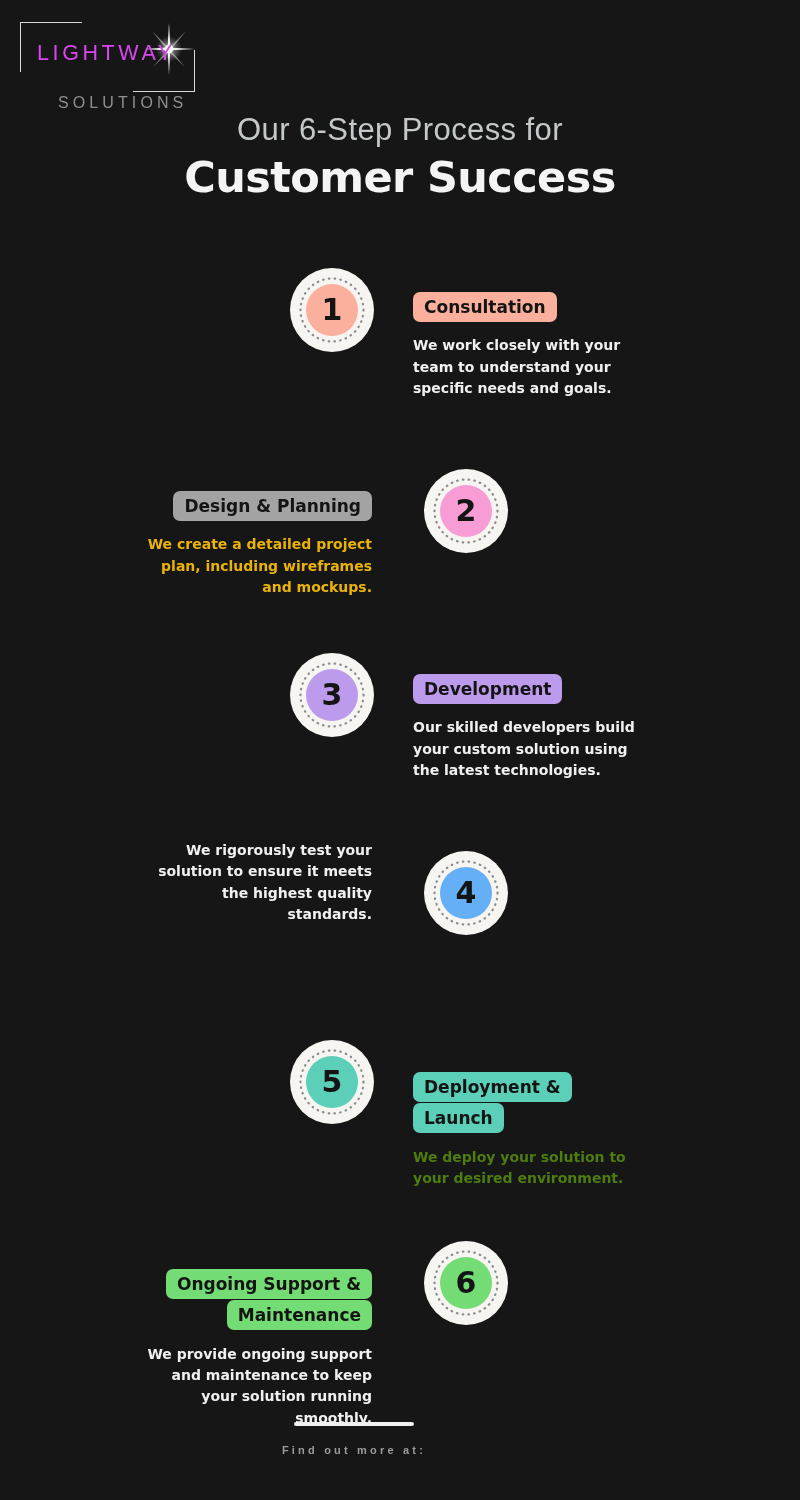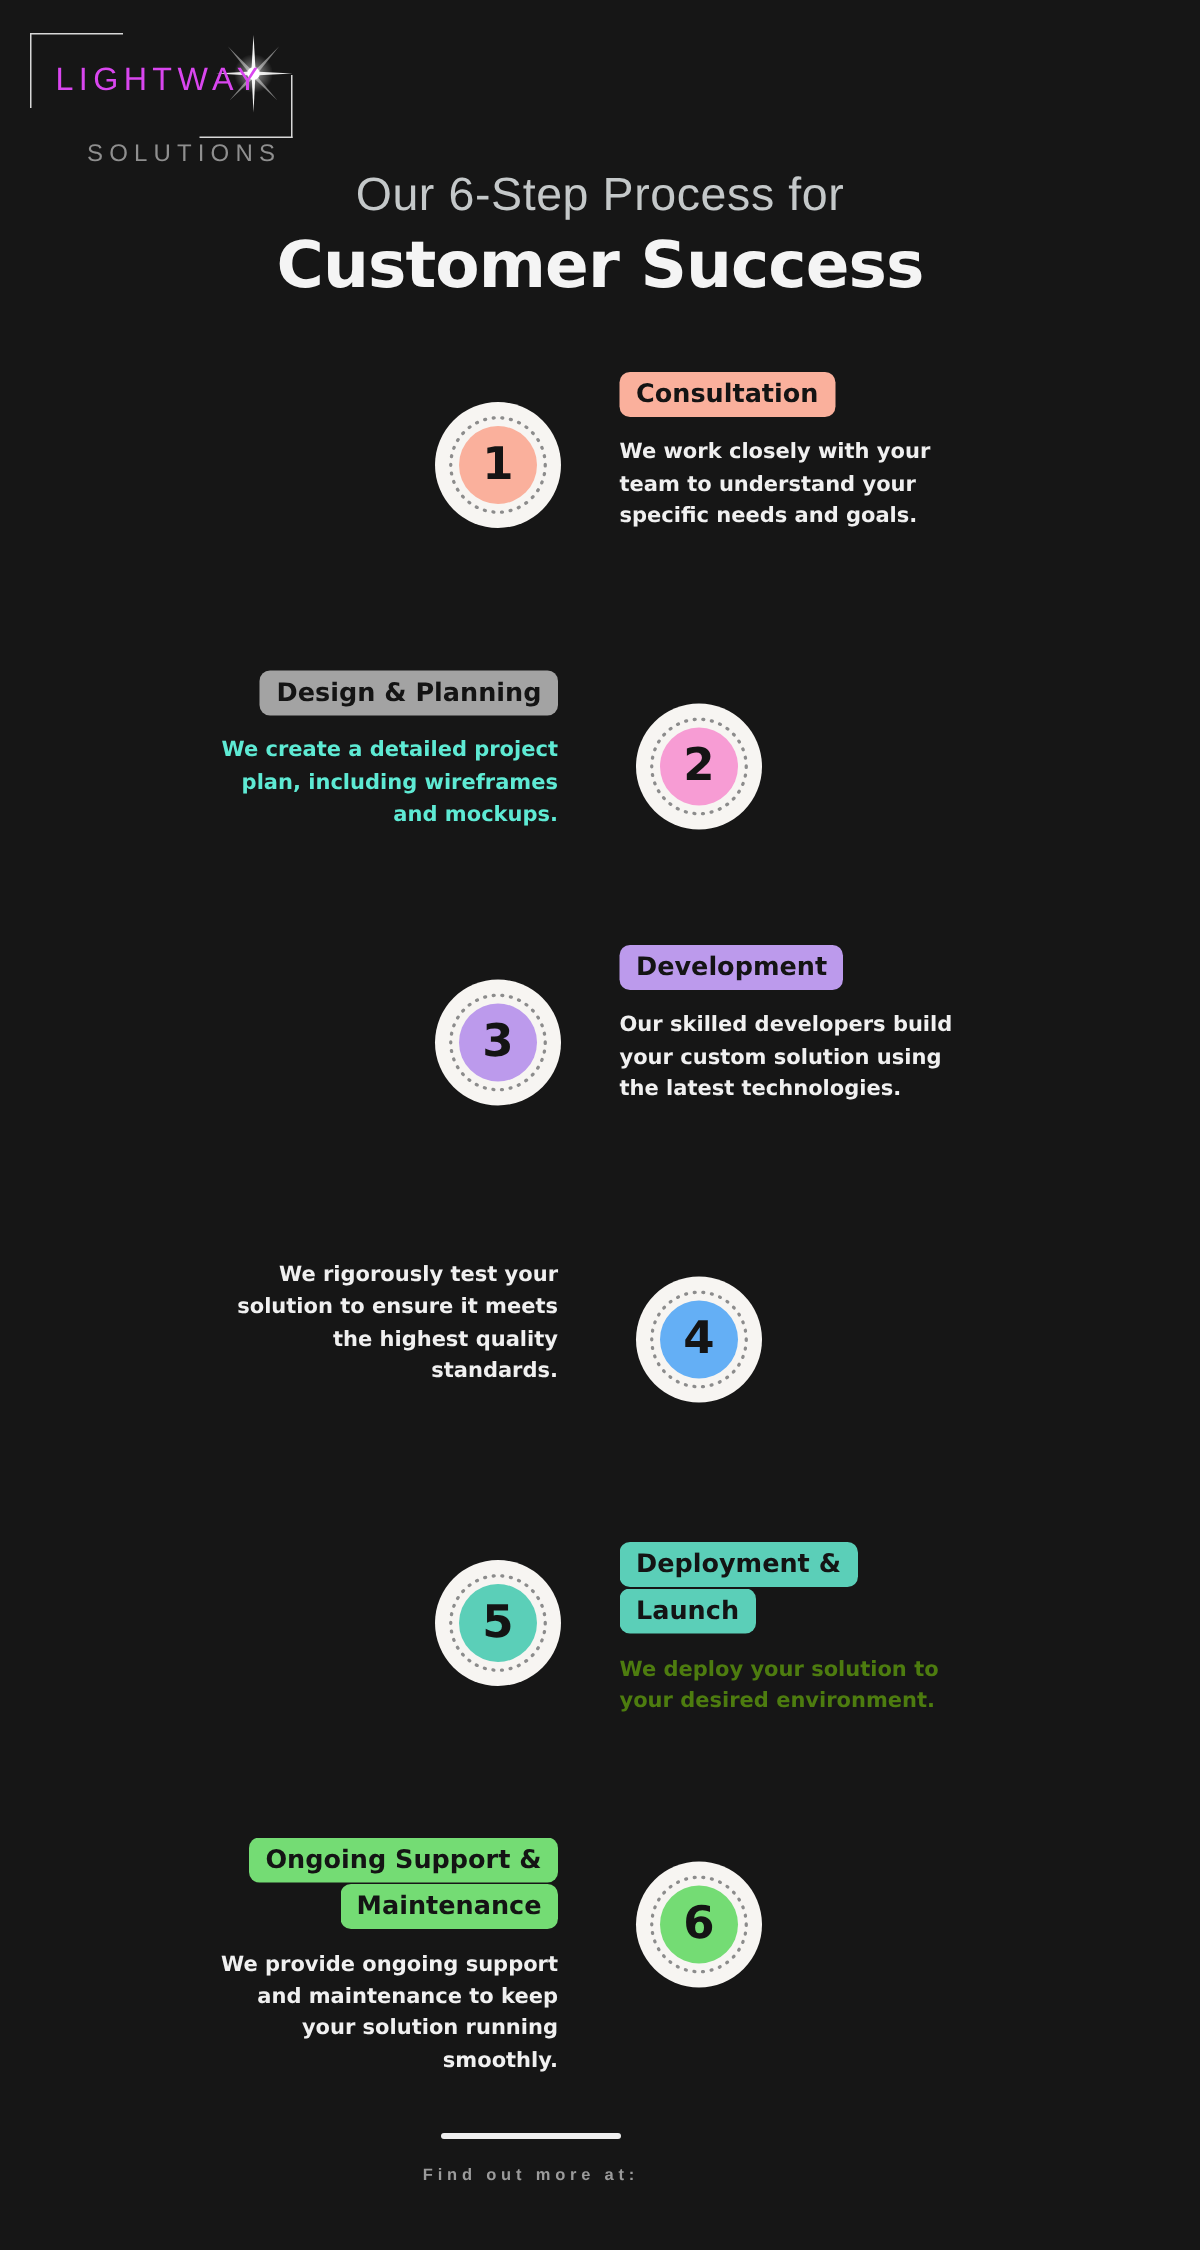--- a/index.html
+++ b/index.html
@@ -58,21 +58,21 @@
     display:flex; align-items:center; justify-content:center;
   }
   .node .num {
     font-family:"DejaVu Sans", sans-serif;
     font-size:30px; font-weight:bold; color:#141414; line-height:1;
   }
 
   .block { position:absolute; width:232px; }
   .block.right { text-align:left; }
   .block.left  { text-align:right; }
-  .badge-wrap { line-height:0; }
+  .badge-wrap { line-height:0;margin-top:44px; }
   .badge {
     display:inline;
     font-family:"DejaVu Sans", sans-serif;
     font-size:17px; font-weight:bold; color:#141414;
     padding:5px 11px; border-radius:7px;
     line-height:1.85;
     -webkit-box-decoration-break: clone;
     box-decoration-break: clone;
   }
   .desc {
@@ -153,21 +153,21 @@
         <div class="outer" style="background: rgb(247, 245, 242);"></div>
         <svg class="dots" viewBox="0 0 84 84">
           <circle cx="42" cy="42" r="31.5" fill="none" stroke="#8c8c8c" stroke-width="2.2" stroke-linecap="round" stroke-dasharray="0.6 5.2"></circle>
         </svg>
         <div class="inner" style="background: rgb(247, 156, 212);">
           <span class="num">2</span>
         </div>
       </div>
       <div class="block left" style="top: 447px; left: 140px;">
         <div class="badge-wrap"><span class="badge" style="background: #a3a3a3;">Design &amp; Planning</span></div>
-        <div class="desc" style="color: #5eead4;">We create a detailed project plan, including wireframes and mockups.</div>
+        <div class="desc" style="color: #eab308;">We create a detailed project plan, including wireframes and mockups.</div>
       </div>
       <div class="node" style="left: 290px; top: 653px;">
         <div class="outer" style="background: rgb(247, 245, 242);"></div>
         <svg class="dots" viewBox="0 0 84 84">
           <circle cx="42" cy="42" r="31.5" fill="none" stroke="#8c8c8c" stroke-width="2.2" stroke-linecap="round" stroke-dasharray="0.6 5.2"></circle>
         </svg>
         <div class="inner" style="background: rgb(188, 154, 236);">
           <span class="num">3</span>
         </div>
       </div>

